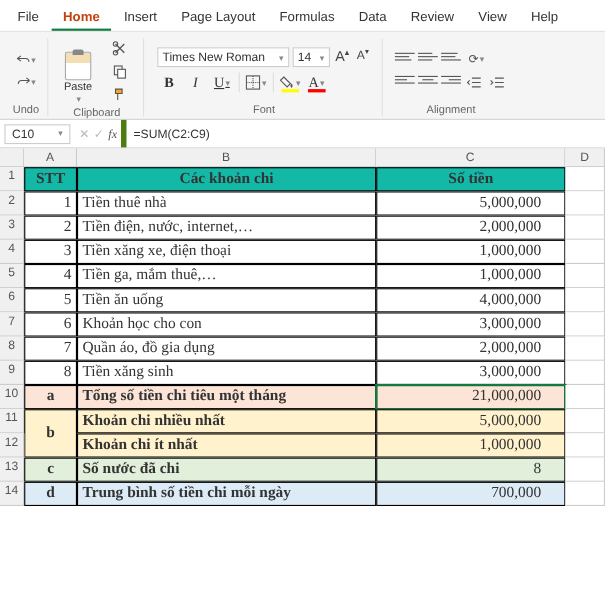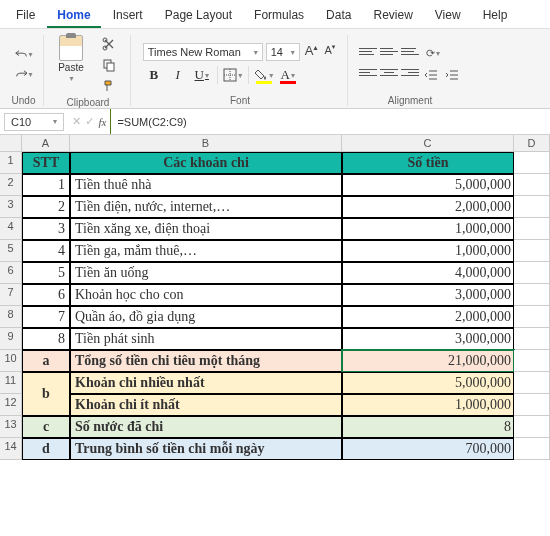--- a/index.html
+++ b/index.html
@@ -1,29 +1,29 @@
 <!DOCTYPE html>
 <html><head>
 <meta charset="utf-8">
 <style>
   * { box-sizing: border-box; margin: 0; padding: 0; }
   body { font-family: 'Segoe UI', Arial, sans-serif; font-size: 12px; background: #fff; color: #333; width: 550px; overflow: hidden; }
   
   
   .menubar { display: flex; padding: 4px 6px 0; gap: 2px; border-bottom: 1px solid #e0e0e0; }
   .menu-item { padding: 4px 10px; cursor: pointer; }
-  .menu-item.active { border-bottom: 2px solid #107c41; font-weight: 600; color: #1d4ed8; }
+  .menu-item.active { border-bottom: 2px solid #107c41; font-weight: 600; color: #c2410c; }
   
   
   .ribbon { display: flex; background: #f5f5f5; padding: 6px 4px 2px; gap: 2px; border-bottom: 1px solid #d0d0d0; height: 80px; }
   .ribbon-group { display: flex; flex-direction: column; align-items: center; padding: 0 6px; border-right: 1px solid #e0e0e0; }
   .ribbon-group:last-child { border-right: none; }
   .ribbon-group-label { font-size: 10px; color: #666; margin-top: auto; padding-top: 2px; }
   .ribbon-icons { display: flex; flex-direction: column; gap: 2px; align-items: center; justify-content: center; flex: 1; }
-  .ribbon-icons-row { display: flex; gap: 16px; align-items: flex-start; }
+  .ribbon-icons-row { display: flex; gap: 16px; align-items: flex-end; }
   
   .undo-group { width: 40px; }
   .clipboard-group { width: 85px; }
   .font-group { width: 215px; }
   .align-group { width: 120px; }
   
   .paste-btn { display: flex; flex-direction: column; align-items: center; gap: 1px; }
   .paste-icon { width: 24px; height: 26px; background: linear-gradient(#f5deb3 40%, #fff 40%); border: 1px solid #aaa; border-radius: 2px; position: relative; }
   .paste-icon::before { content:''; position:absolute; top:-3px; left:6px; width:10px; height:5px; background:#888; border-radius:2px 2px 0 0; }
   
@@ -49,34 +49,34 @@
   .align-icons { display:flex; flex-direction:column; gap:3px;}
   .align-row { display:flex; gap:3px;}
   .align-btn { width:18px; height:14px; display:flex; flex-direction:column; justify-content:center; gap:2px; cursor:pointer;}
   .align-btn span { height:1px; background:#555; }
   
   
   .formula-bar { display: flex; align-items: center; border-bottom: 1px solid #d0d0d0; height: 26px; background:#fff;}
   .name-box { width: 60px; border: 1px solid #ccc; margin: 3px 4px; padding: 2px 6px; font-size: 11px; display:flex; justify-content:space-between; align-items:center;}
   .fx-btns { display:flex; gap:4px; padding: 0 4px; color:#888; font-size:11px; align-items:center;}
   .fx-label { font-style: italic; font-family: 'Times New Roman', serif; color:#555;}
-  .formula-input { flex:1; padding: 2px 6px; font-size: 11px; border-left:1px solid #4d7c0f; height:100%; display:flex; align-items:center;}
+  .formula-input { flex:1; padding: 2px 6px; font-size: 11px; border-left:5px solid #4d7c0f; height:100%; display:flex; align-items:center;}
   
   
   .sheet { display: grid; grid-template-columns: 22px 48px 272px 172px 36px; font-size: 13px; }
   .col-header, .row-header, .corner { background: #f0f0f0; border-right: 1px solid #ccc; border-bottom: 1px solid #ccc; text-align: center; padding: 2px 0; color:#555; font-size:11px;}
   .corner { background:#f0f0f0; }
   .cell { border-right: 1px solid #ccc; border-bottom: 1px solid #ccc; padding: 2px 4px; min-height: 22px; display:flex; align-items:center; background:#fff; font-family: 'Times New Roman', serif; font-size: 14px;}
   .cell.empty { background:#fff; }
   
   .hdr-yellow { background: #14b8a6; font-weight: bold; justify-content: center; border: 1px solid #000; }
   .body-cell { border: 1px solid #000; }
   .stt-col { justify-content: flex-end; padding-right:4px;}
   .stt-col-ctr { justify-content: center; font-weight:bold;}
-  .money-col { justify-content: flex-end; padding-right:2px;}
+  .money-col { justify-content: flex-end; padding-right:21px;}
   .bold-row { font-weight: bold; }
   
   .bg-orange { background: #fce4d6; }
   .bg-cream  { background: #fff2cc; }
   .bg-green  { background: #e2efda; }
   .bg-blue   { background: #ddebf7; }
   
   .selected-cell { outline: 2px solid #107c41; outline-offset: -1px; }
   
   svg { display:block; }
@@ -308,21 +308,21 @@
   <div class="cell empty"></div>
 
   <div class="row-header">8</div>
   <div class="cell body-cell stt-col">7</div>
   <div class="cell body-cell">Quần áo, đồ gia dụng</div>
   <div class="cell body-cell money-col">2,000,000</div>
   <div class="cell empty"></div>
 
   <div class="row-header">9</div>
   <div class="cell body-cell stt-col">8</div>
-  <div class="cell body-cell">Tiền phát sinh</div>
+  <div class="cell body-cell">Tiền xăng sinh</div>
   <div class="cell body-cell money-col">3,000,000</div>
   <div class="cell empty"></div>
 
   <div class="row-header">10</div>
   <div class="cell body-cell stt-col-ctr bg-orange bold-row">a</div>
   <div class="cell body-cell bg-orange bold-row">Tổng số tiền chi tiêu một tháng</div>
   <div class="cell body-cell money-col bg-orange selected-cell">21,000,000</div>
   <div class="cell empty"></div>
 
   <div class="row-header">11</div>

